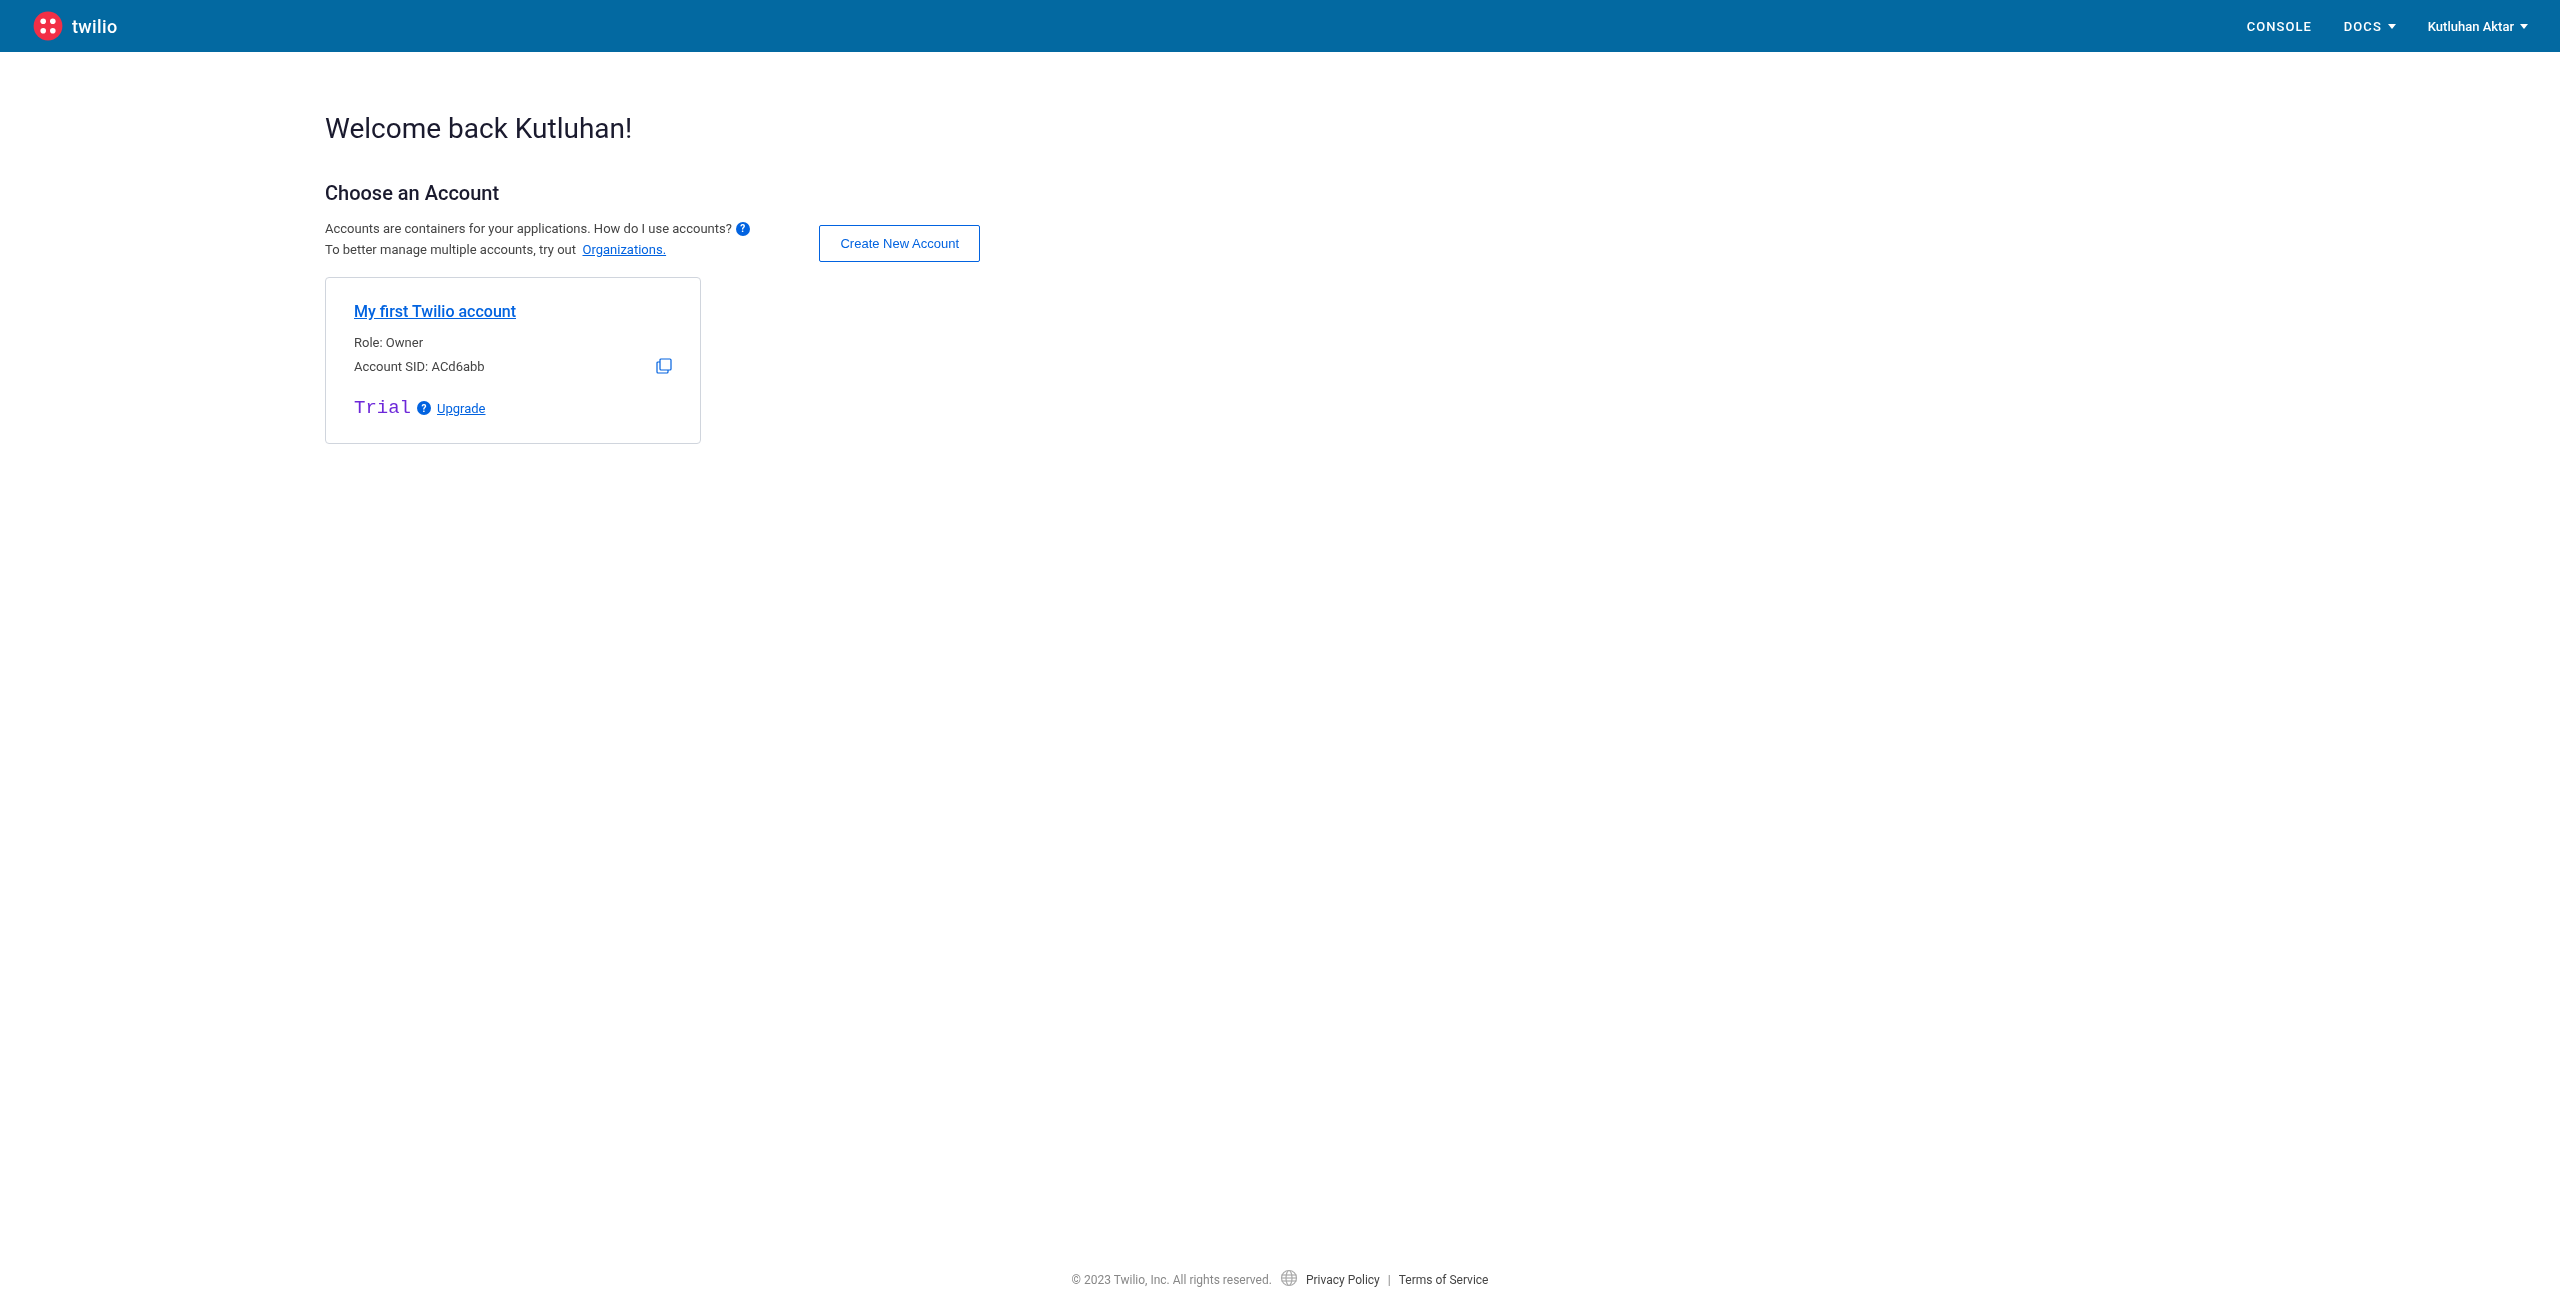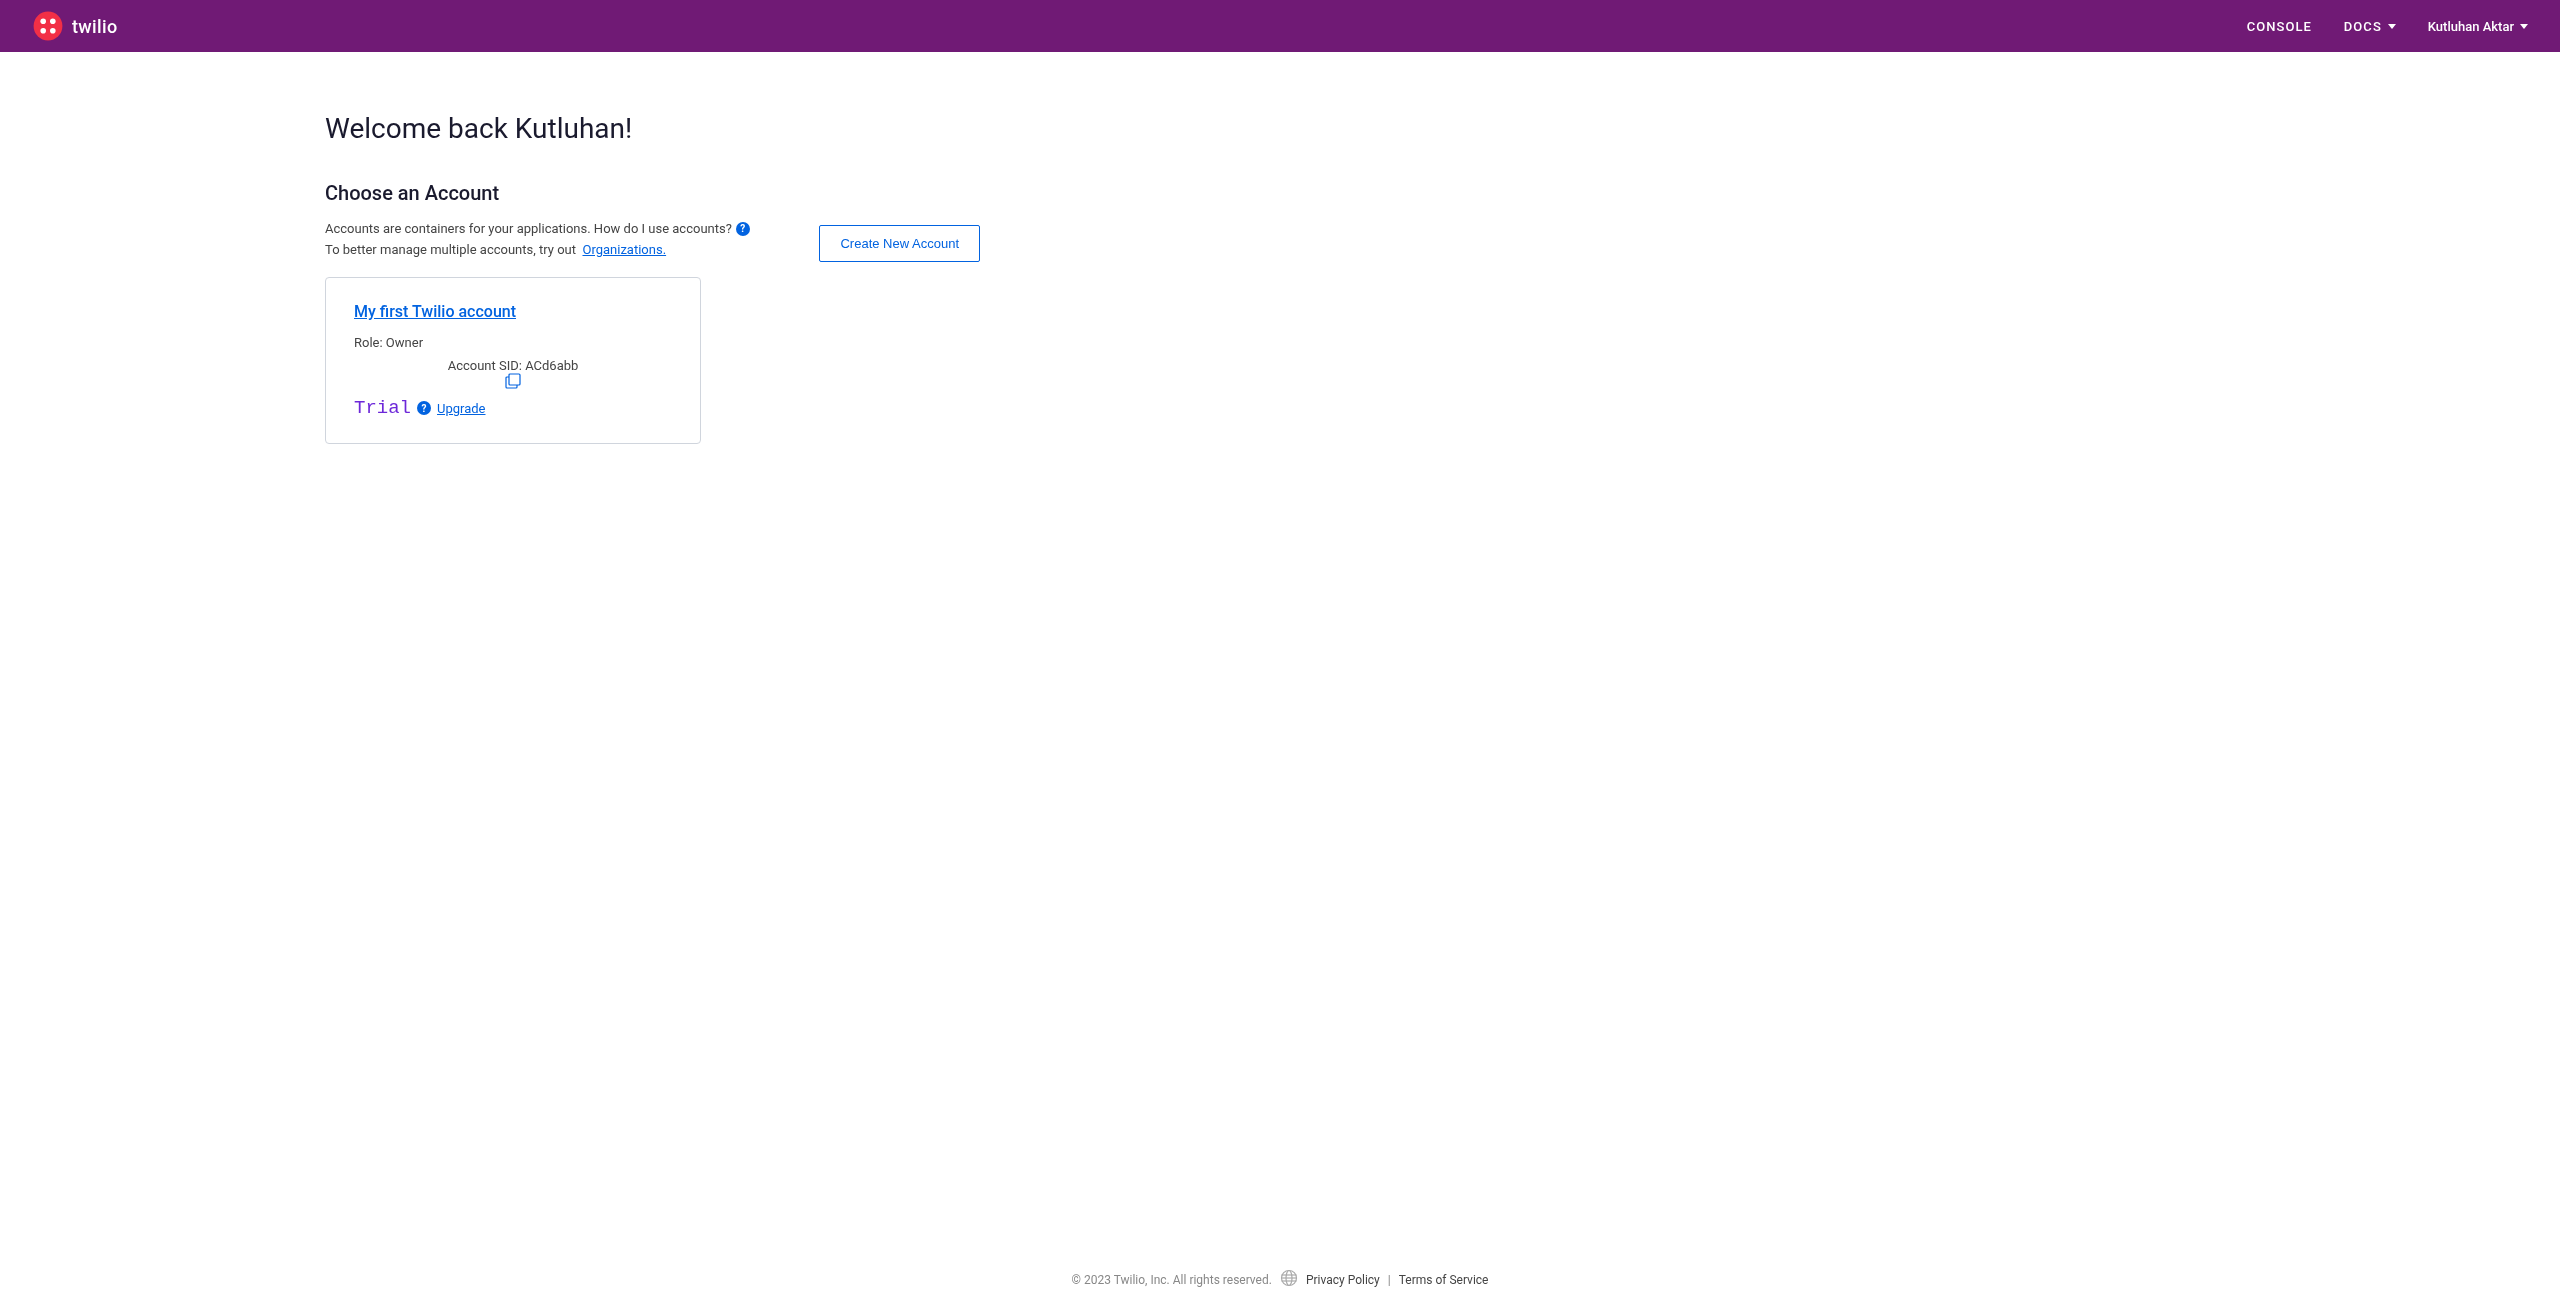--- a/index.html
+++ b/index.html
@@ -10,21 +10,21 @@
 
     body {
       font-family: -apple-system, BlinkMacSystemFont, 'Segoe UI', Roboto, sans-serif;
       background: #ffffff;
       color: #1a1a2e;
       min-height: 100vh;
     }
 
     
     .navbar {
-      background: #701a75;
+      background: #0369a1;
       height: 52px;
       display: flex;
       align-items: center;
       justify-content: space-between;
       padding: 0 32px;
     }
 
     .navbar-logo {
       display: flex;
       align-items: center;
@@ -189,22 +189,21 @@
       margin-bottom: 8px;
       display: flex;
       align-items: center;
       gap: 4px;
     }
 
     .account-sid-row {
       display: flex;
       align-items: center;
       justify-content: space-between;
-      margin-bottom: 8px;
-      flex-direction: column;
+      margin-bottom: 23px;
     }
 
     .account-sid-text {
       font-size: 13px;
       color: #444444;
     }
 
     .copy-icon {
       width: 16px;
       height: 16px;

